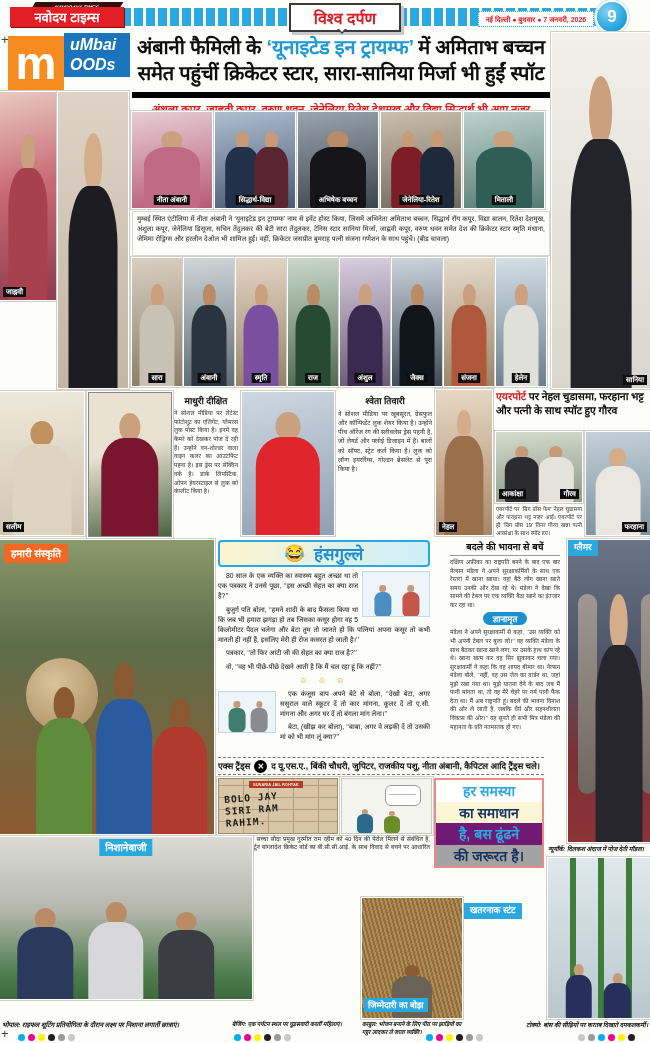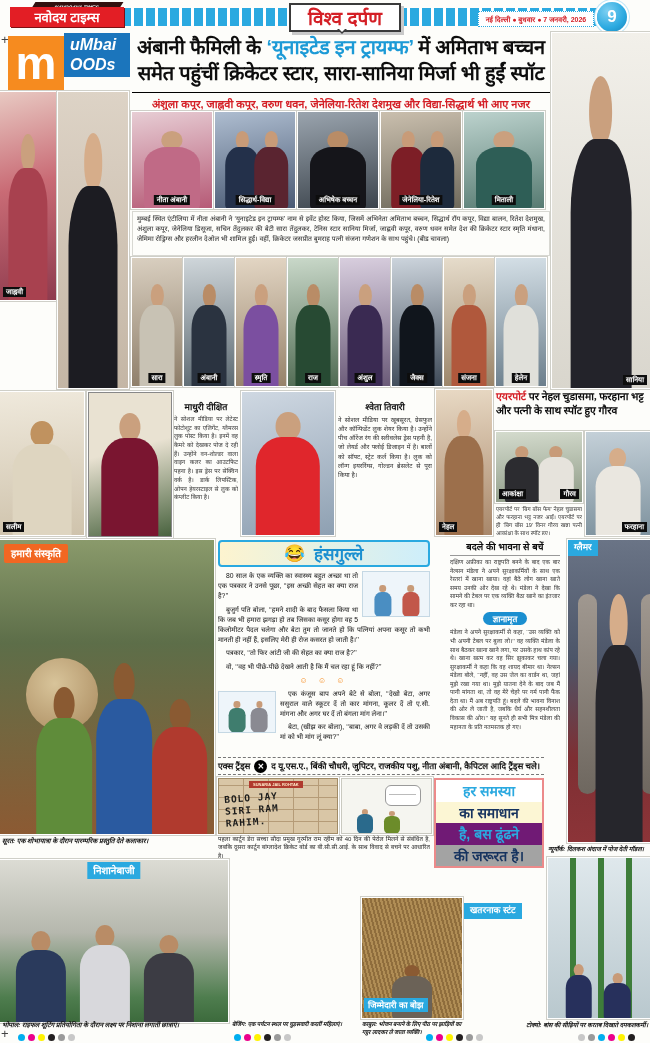--- a/index.html
+++ b/index.html
@@ -9,59 +9,59 @@
   
   .stripes{left:86px;top:8px;width:520px;height:18px;
            background:repeating-linear-gradient(90deg,#2aa9e0 0 9px,#fff 9px 12px);}
   .flag{left:32px;top:2px;width:88px;height:11px;background:#32100e;transform:skewX(-32deg);
         color:#fff;font:italic 700 5px/11px "Liberation Sans",sans-serif;text-align:center;}
   .mast{left:10px;top:7px;width:114px;height:20px;background:#e31e25;color:#fff;
         display:flex;align-items:center;justify-content:center;font-weight:800;font-size:13px;
         box-shadow:1px 1px 0 #7d1013;}
   .secbox{left:289px;top:3px;width:108px;height:25px;background:#fff;border:2px solid #3a3a3a;
           box-shadow:3px 3px 0 #c9c9c9;display:flex;align-items:center;justify-content:center;}
-  .secbox span{color:#d41f26;font-weight:800;font-size:19px;}
+  .secbox span{color:#d41f26;font-weight:800;font-size:16px;}
   .secbox::after{content:"";position:absolute;left:46px;bottom:-7px;border:5px solid transparent;
                  border-top-color:#fff;filter:drop-shadow(0 2px 0 #3a3a3a);}
   .datebox{left:478px;top:11px;width:114px;height:14px;background:#fff;border:1px dotted #2aa9e0;
            color:#d41f26;font-size:7px;font-weight:700;display:flex;align-items:center;justify-content:center;}
   .pgnum{left:597px;top:2px;width:30px;height:30px;border-radius:50%;
          background:radial-gradient(circle at 35% 30%,#7fd0f2,#2aa9e0 60%,#1581b7);
          color:#fff;font-weight:800;font-size:17px;display:flex;align-items:center;justify-content:center;
          box-shadow:0 0 0 2px #fff,0 0 0 3px #bfe6f7;}
   .crop{color:#444;font-size:13px;font-weight:400;}
   
   .mbox{left:8px;top:36px;width:56px;height:54px;background:#f68b1f;color:#fff;
         font-weight:800;font-size:46px;display:flex;align-items:center;justify-content:center;line-height:1;}
   .bbox{left:64px;top:33px;width:66px;height:44px;background:#1b75bc;color:#fff;font-weight:800;
         font-style:italic;font-size:16px;line-height:1.25;padding:2px 0 0 6px;box-sizing:border-box;}
   
   .headline{left:132px;top:34px;width:418px;height:54px;font-weight:800;font-size:20px;line-height:1.32;
             color:#0d0d0d;text-align:center;letter-spacing:-.2px;}
   .headline .blue{color:#1c9ad6;}
   .subhead{left:132px;top:92px;width:418px;color:#d42027;font-size:11px;font-weight:700;text-align:center;
-           border-top:1px solid #000000;padding-top:3px;}
+           border-top:6px solid #000000;padding-top:3px;}
   .intro{left:132px;top:211px;width:418px;height:45px;font-size:6.8px;line-height:1.5;color:#1d1d1d;
          text-align:justify;overflow:hidden;border:1px solid #d8d8d2;padding:2px 4px;box-sizing:border-box;}
   
   .ph{position:absolute;overflow:hidden;background:var(--bg,#a9a9a0);
       box-shadow:0 0 0 1px #fff,0 0 0 2px #cfcfc8;}
   .fig{position:absolute;bottom:-2%;left:var(--x,50%);transform:translateX(-50%);
        width:var(--w,70%);height:var(--h,82%);}
   .fig::before{content:"";position:absolute;top:0;left:50%;transform:translateX(-50%);
        width:38%;height:22%;border-radius:50% 50% 46% 46%;background:var(--skin,#c89b78);}
   .fig::after{content:"";position:absolute;top:20%;left:0;width:100%;height:82%;
        border-radius:40% 40% 8px 8px/28% 28% 6px 6px;background:var(--cloth,#333);}
   .plabel{position:absolute;left:3px;bottom:3px;background:#0d0d0d;color:#fff;font-size:7px;
           line-height:1.4;padding:0 3px;white-space:nowrap;font-weight:700;}
   .pl-c{left:50%;transform:translateX(-50%);}
   .pl-r{left:auto;right:3px;}
   .cap{font:italic 700 6.6px/1.35 "Liberation Serif",serif;color:#151515;}
   
-  .feat-title{font-weight:800;font-size:9px;color:#111;text-align:center;margin:8px 0 2px;}
+  .feat-title{font-weight:800;font-size:9px;color:#111;text-align:center;margin:2px 0 2px;}
   .feat-body{font-size:6px;line-height:1.45;color:#333;text-align:justify;overflow:hidden;}
   .airhead{font-weight:800;font-size:10.5px;line-height:1.3;color:#0d0d0d;font-family:Liberation Serif, serif;}
   .airhead .red{color:#d41f26;}
   .chip-blue{background:#2aa9e0;color:#fff;font-weight:700;font-size:9px;line-height:1.5;padding:1px 6px;}
   .chip-orange{background:#f26722;color:#fff;font-weight:800;font-size:10px;line-height:1.5;
                padding:2px 7px;border-radius:2px;}
   
   .jokehead{left:218px;top:540px;width:212px;height:27px;border:2px solid #2aa9e0;border-radius:4px;
             background:linear-gradient(90deg,#fdf4cf,#cdeefb);display:flex;align-items:center;
             justify-content:center;gap:8px;box-sizing:border-box;}
@@ -319,21 +319,21 @@
     <i class="fig" style="--x:56%;--w:18%;--h:42%;--cloth:#6c8c2a;"></i>
   </div>
   <div class="abs qbox">
     <div class="qrow q1">हर समस्या</div>
     <div class="qrow q2">का समाधान</div>
     <div class="qrow q3">है, बस ढूंढने</div>
     <div class="qrow q4">की जरूरत है।</div>
   </div>
   <div class="abs toonc">पहला कार्टून डेरा सच्चा सौदा प्रमुख गुरमीत राम रहीम को 40 दिन की पेरोल मिलने से संबंधित है, जबकि दूसरा कार्टून बांग्लादेश क्रिकेट बोर्ड का बी.सी.सी.आई. के साथ विवाद से बचने पर आधारित है।</div>
 
-  <div class="ph" style="left:0;top:860px;width:228px;height:162px;--bg:linear-gradient(180deg,#dcdcd4,#b5b7ad 45%,#4e7d4e 85%,#3c6a3c);">
+  <div class="ph" style="left:0;top:837px;width:252px;height:162px;--bg:linear-gradient(180deg,#dcdcd4,#b5b7ad 45%,#4e7d4e 85%,#3c6a3c);">
     <i class="fig" style="--x:18%;--w:22%;--h:58%;--cloth:#2a3a5c;--skin:#b98c66;"></i>
     <i class="fig" style="--x:46%;--w:22%;--h:62%;--cloth:#d8d8dc;--skin:#b98c66;"></i>
     <i class="fig" style="--x:74%;--w:22%;--h:56%;--cloth:#3c3c44;--skin:#b98c66;"></i>
     <span class="chip-blue" style="position:absolute;left:50%;top:2px;transform:translateX(-50%);font-size:10px;">निशानेबाजी</span>
   </div>
   <div class="ph" style="left:362px;top:898px;width:100px;height:120px;--bg:repeating-linear-gradient(75deg,#b08d55 0 2px,#8f6d3c 2px 4px);">
     <i class="fig" style="--w:40%;--h:46%;--cloth:#6b6257;--skin:#8a5a32;"></i>
     <span class="chip-blue" style="position:absolute;left:2px;bottom:6px;font-size:8.5px;width:56px;line-height:1.2;padding:2px 4px;">जिम्मेदारी का बोझ</span>
   </div>
   <div class="ph" style="left:548px;top:858px;width:102px;height:160px;--bg:repeating-linear-gradient(90deg,transparent 0 22px,#3e7d3a 22px 28px),linear-gradient(180deg,#dfe8ec,#b9c8ce);">

